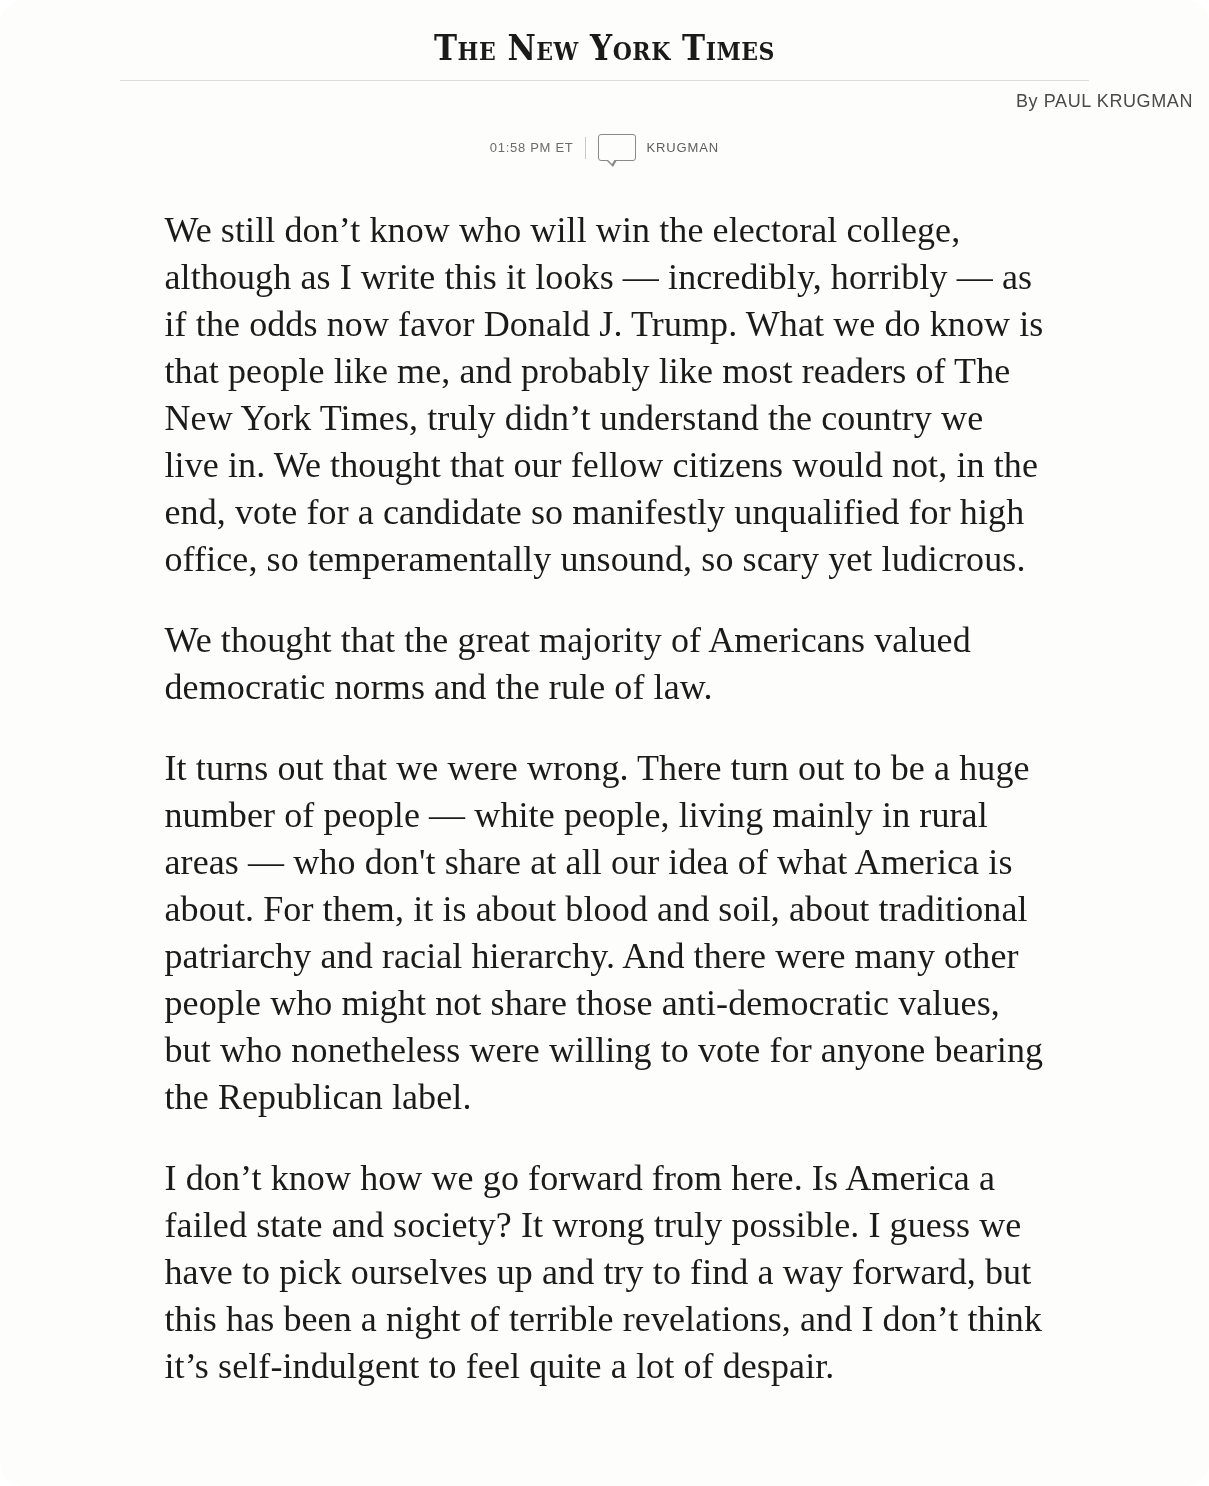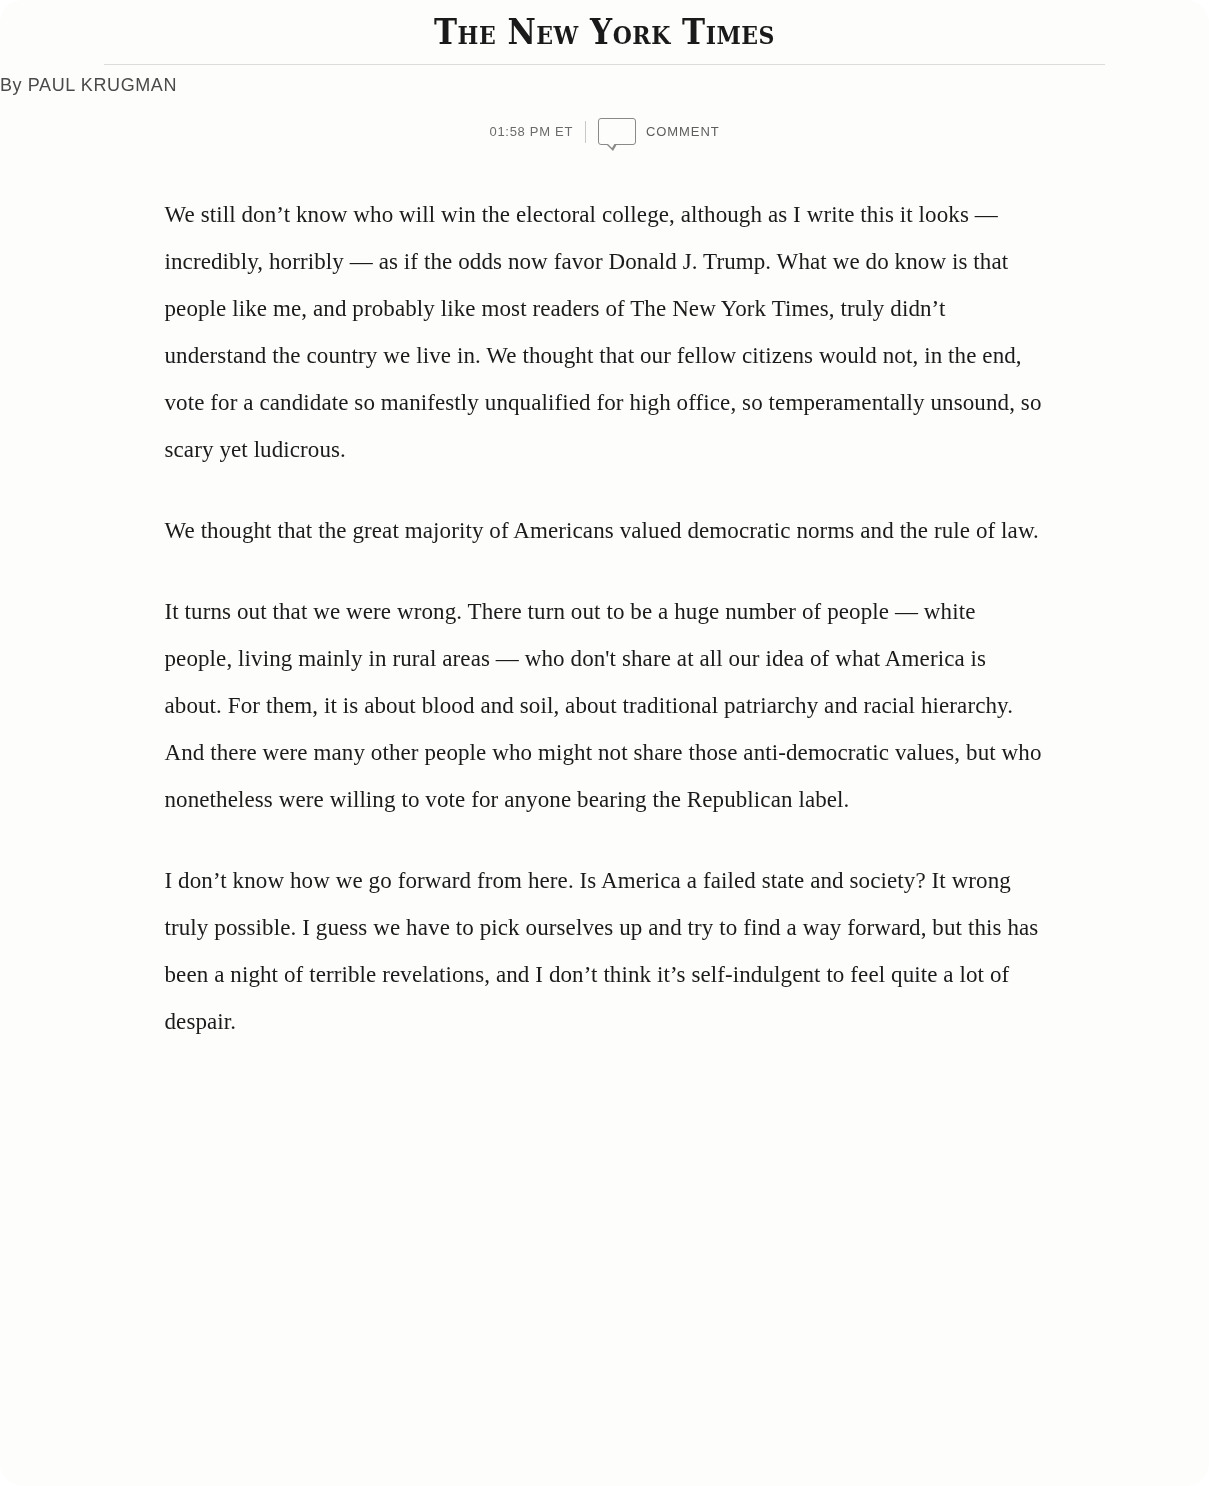--- a/index.html
+++ b/index.html
@@ -11,21 +11,21 @@
     width: 1209px;
     min-height: 1486px;
     font-family: "Liberation Serif", serif;
     color: #121212;
     -webkit-font-smoothing: antialiased;
   }
   .page {
     width: 1209px;
     min-height: 1486px;
     box-sizing: border-box;
-    padding: 0;
+    padding: 16px;
     position: relative;
     background: #fdfdfc;
     border-radius: 23px;
   }
   .masthead {
     text-align: center;
     padding-top: 14px;
     padding-bottom: 4px;
   }
   .masthead-title {
@@ -37,26 +37,27 @@
     display: inline-block;
     transform: scaleY(1.12);
     font-variant: small-caps;
   }
   .rule {
     border-top: 1px solid #dcdcdc;
     margin: 10px 104px 0 104px;
     height: 0;
   }
   .byline {
-    text-align: left;
+    text-align: right;
     margin-top: 10px;
     font-family: "Liberation Sans", sans-serif;
     font-size: 18px;
     letter-spacing: 0.6px;
     color: #4a4a4a;
+    margin-left: 32px;
   }
   .meta-row {
     display: flex;
     align-items: center;
     justify-content: center;
     gap: 12px;
     margin-top: 22px;
     font-family: "Liberation Sans", sans-serif;
   }
   .timestamp {
@@ -110,21 +111,21 @@
     letter-spacing: 0.9px;
     color: #5e5e5e;
   }
   .article {
     margin: 46px auto 0 auto;
     width: 880px;
     padding-bottom: 40px;
   }
   .article p {
     font-family: "Liberation Serif", serif;
-    font-size: 23px;
+    font-size: 36px;
     line-height: 47px;
     color: #1b1b1b;
     margin: 0 0 34px 0;
     letter-spacing: 0.1px;
   }
 </style>
 </head>
 <body>
 
 <div class="page">
@@ -135,21 +136,21 @@
 
   <div class="rule"></div>
 
   <div class="byline">By PAUL KRUGMAN</div>
 
   <div class="meta-row">
     <span class="timestamp">01:58 PM ET</span>
     <span class="divider-v"></span>
     <span class="comment-group">
       <span class="comment-icon"></span>
-      <span class="comment-label">COMMENT</span>
+      <span class="comment-label">KRUGMAN</span>
     </span>
   </div>
 
   <div class="article">
     <p>We still don’t know who will win the electoral college, although as I write this it looks — incredibly, horribly — as if the odds now favor Donald J. Trump. What we do know is that people like me, and probably like most readers of The New York Times, truly didn’t understand the country we live in. We thought that our fellow citizens would not, in the end, vote for a candidate so manifestly unqualified for high office, so temperamentally unsound, so scary yet ludicrous.</p>
     <p>We thought that the great majority of Americans valued democratic norms and the rule of law.</p>
     <p>It turns out that we were wrong. There turn out to be a huge number of people — white people, living mainly in rural areas — who don't share at all our idea of what America is about. For them, it is about blood and soil, about traditional patriarchy and racial hierarchy. And there were many other people who might not share those anti-democratic values, but who nonetheless were willing to vote for anyone bearing the Republican label.</p>
     <p>I don’t know how we go forward from here. Is America a failed state and society? It wrong truly possible. I guess we have to pick ourselves up and try to find a way forward, but this has been a night of terrible revelations, and I don’t think it’s self-indulgent to feel quite a lot of despair.</p>
   </div>
 

